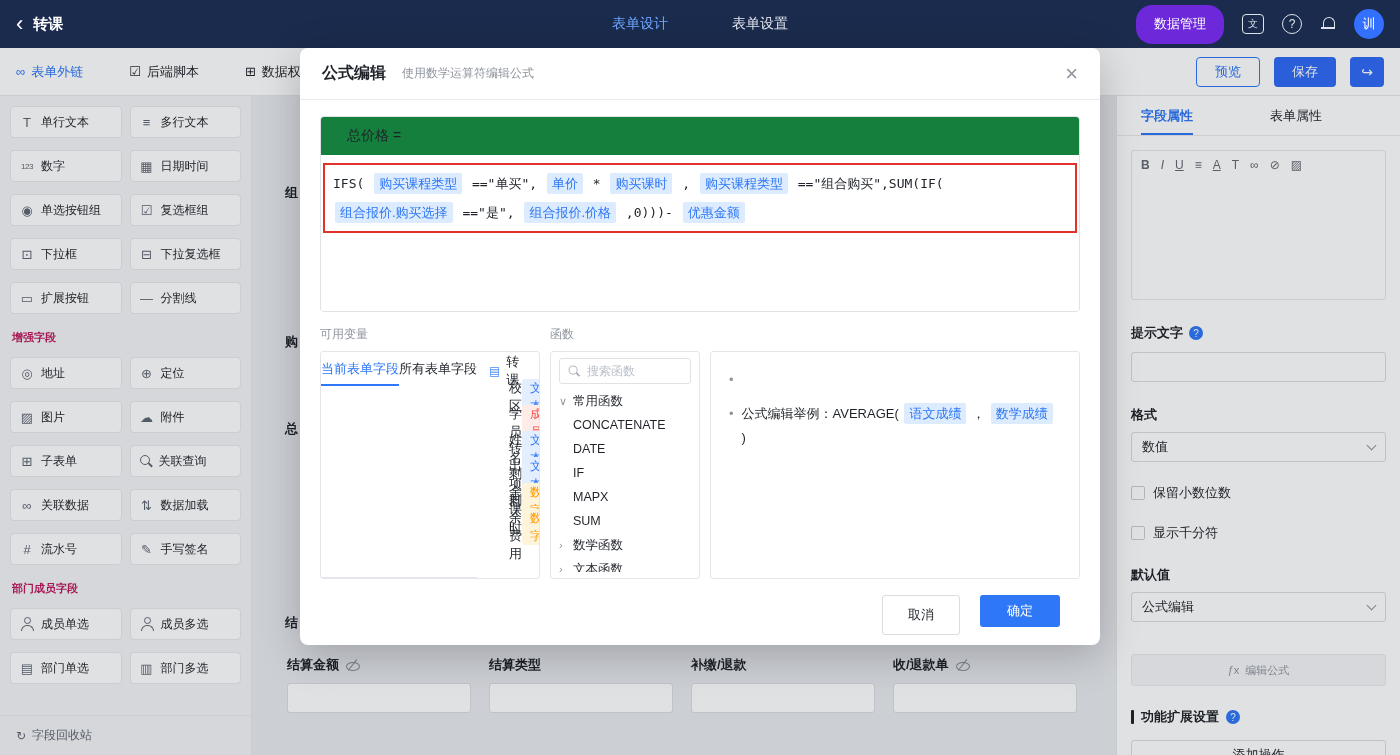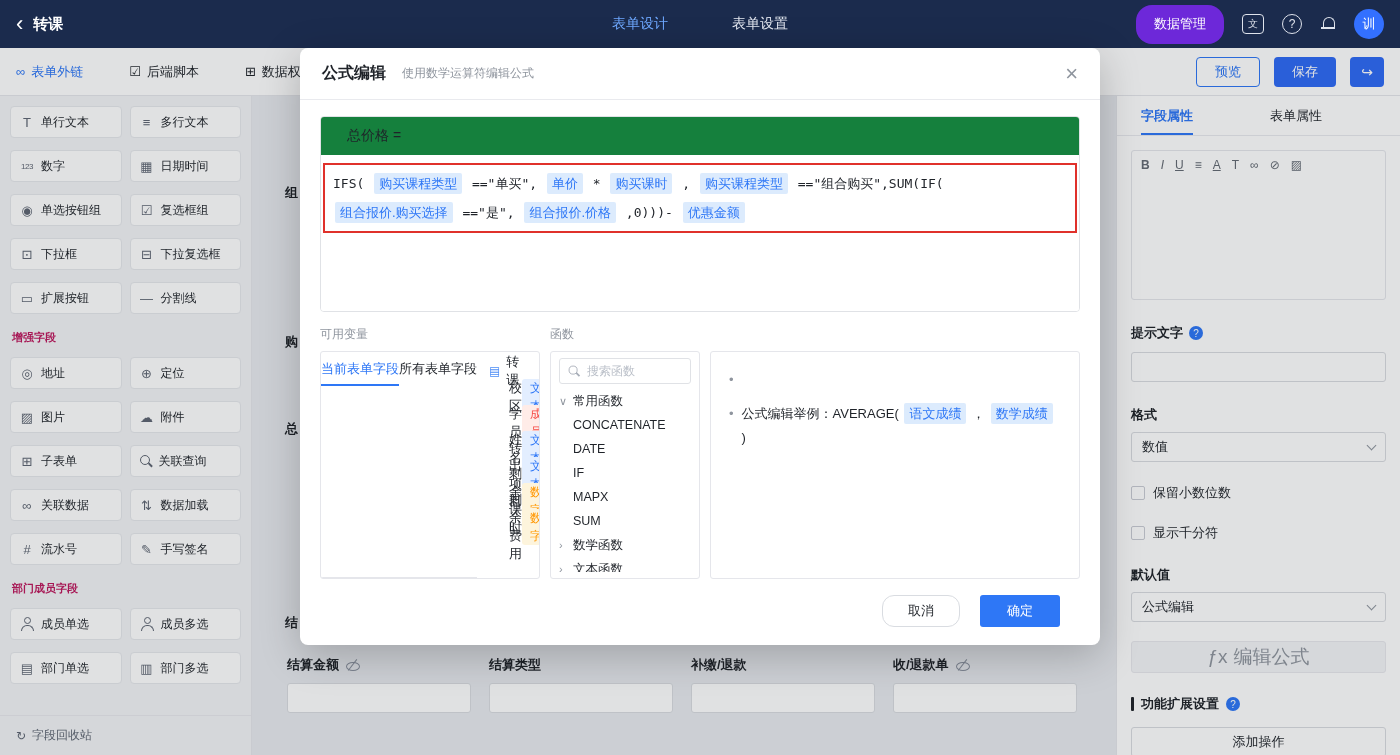--- a/index.html
+++ b/index.html
@@ -70,21 +70,21 @@
   .rp-editor{margin-top:14px;height:150px;border:1px solid #e5e6eb;border-radius:3px;padding:7px 9px}
   .rp-tools{display:flex;gap:11px;align-items:center;color:#646a73;font-size:12px}
   .rp-tools span{cursor:pointer}
   .g-b{font-weight:bold}.g-i{font-style:italic}.g-u{text-decoration:underline}
   .rp-labelrow{display:flex;align-items:center;gap:6px;margin-top:24px;font-size:13px;font-weight:bold}
   .qmark{width:14px;height:14px;border-radius:50%;background:#2e77f6;color:#fff;font-size:10px;display:inline-flex;align-items:center;justify-content:center;font-weight:normal}
   .rp-input{width:100%;height:30px;border:1px solid #d9dce1;border-radius:3px;margin-top:10px;padding:0 8px;font-size:13px;outline:none}
   .rp-select{height:30px;border:1px solid #d9dce1;border-radius:3px;margin-top:8px;display:flex;align-items:center;justify-content:space-between;padding:0 10px;font-size:13px;cursor:pointer;background:#fff}
   .rp-check{display:flex;align-items:center;gap:8px;margin-top:22px;font-size:13px;cursor:pointer}
   .cbox{width:14px;height:14px;border:1px solid #c9ccd4;border-radius:2px;background:#fff;flex:none}
-  .rp-fxbtn{width:100%;height:32px;margin-top:19px;background:#f4f5f7;border:1px solid #e8e9ed;border-radius:3px;color:#8f959e;font-size:19px;display:flex;align-items:center;justify-content:center;gap:6px;cursor:pointer}
+  .rp-fxbtn{width:100%;height:32px;margin-top:32px;background:#f4f5f7;border:1px solid #e8e9ed;border-radius:3px;color:#8f959e;font-size:11px;display:flex;align-items:center;justify-content:center;gap:6px;cursor:pointer}
   .rp-section{display:flex;align-items:center;gap:7px;margin-top:22px;font-size:13px;font-weight:bold}
   .rp-bar{width:3px;height:14px;background:#1f2329;border-radius:1px}
   .rp-addbtn{width:100%;height:30px;margin-top:14px;background:#fff;border:1px solid #d9dce1;border-radius:3px;font-size:13px;color:#1f2329;cursor:pointer}
 
   
   .overlay{position:absolute;left:0;top:48px;right:0;bottom:0;background:rgba(18,22,30,0.13);z-index:40}
   .modal{position:absolute;left:300px;top:48px;width:800px;height:597px;background:#fff;border-radius:8px;box-shadow:0 10px 40px rgba(0,0,0,0.22);z-index:60;display:flex;flex-direction:column}
   .m-header{height:52px;display:flex;align-items:center;padding:0 22px;border-bottom:1px solid #e9eaee;flex:none}
   .m-title{font-size:16px;font-weight:bold}
   .m-sub{font-size:12px;color:#8f959e;margin-left:16px}
@@ -117,21 +117,21 @@
   .fp-search input{border:none;outline:none;width:100%;font-size:12px;color:#1f2329}
   .fp-search input::placeholder{color:#bbc0c9}
   .fp-list{margin-top:5px;overflow:hidden}
   .fp-row{height:24px;display:flex;align-items:center;font-size:12.5px;cursor:pointer}
   .fp-chev{width:14px;color:#8f959e;font-size:11px;flex:none}
   .fp-row.leaf{padding-left:14px}
   .hp{flex:1;border:1px solid #e5e6eb;border-radius:3px;padding:16px 18px;font-size:13px;line-height:24px}
   .hp-row{display:flex;gap:8px;margin-bottom:10px}
   .hp-dot{color:#8f959e}
   .m-footer{display:flex;justify-content:flex-end;gap:20px;padding:16px 20px 20px;margin-top:auto}
-  .btn-cancel{width:78px;height:32px;background:#fff;border:1px solid #d9dce1;border-radius:12px;font-size:13px;color:#1f2329;cursor:pointer}
+  .btn-cancel{width:78px;height:40px;background:#fff;border:1px solid #d9dce1;border-radius:3px;font-size:13px;color:#1f2329;cursor:pointer}
   .btn-ok{width:80px;height:32px;background:#2e77f6;border:none;border-radius:3px;font-size:13px;color:#fff;cursor:pointer}
 </style>
 </head>
 <body>
 
 <div class="app">
 
   <header class="topbar">
     <span class="tb-back">‹</span>
     <span class="tb-title">转课</span>

